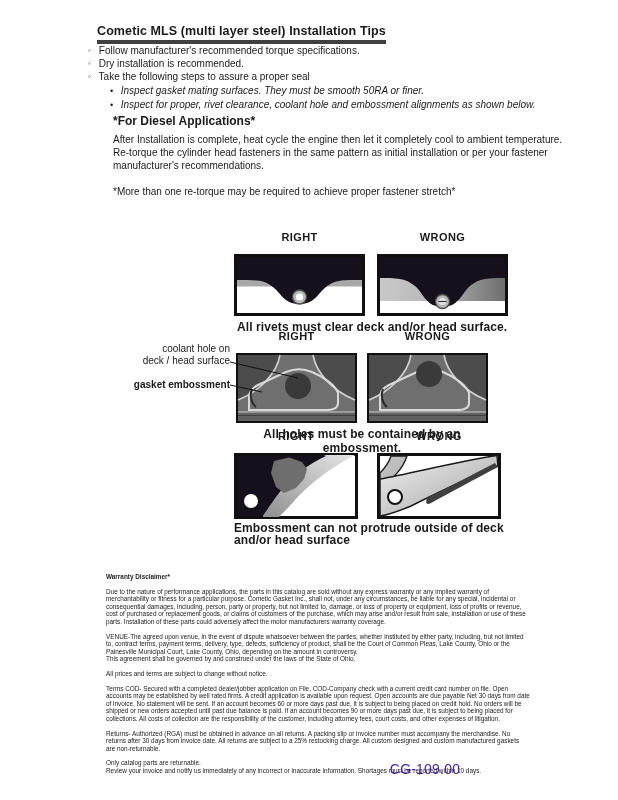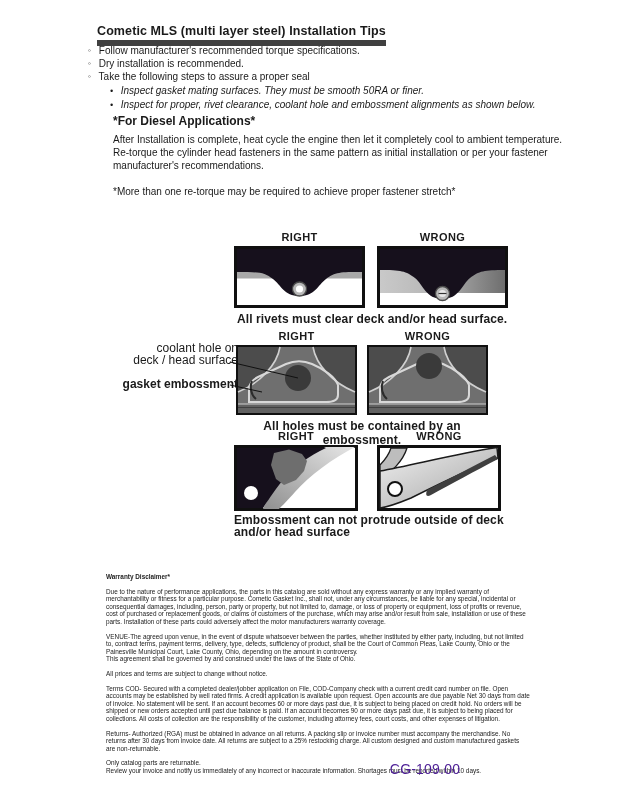--- a/index.html
+++ b/index.html
@@ -2,59 +2,59 @@
 <html><head>
 <meta charset="utf-8">
 <style>
   html,body{margin:0;padding:0;background:#fff;}
   .page{position:relative;width:618px;height:800px;background:#fff;overflow:hidden;
         font-family:"Liberation Sans", sans-serif;color:#1a1a1a;}
 
   
   .title-wrap{position:absolute;left:97px;top:21px;}
   .title{display:inline-block;font-size:12.5px;font-weight:bold;letter-spacing:.1px;
-         border-bottom:6px solid #404040;padding-bottom:2px;white-space:nowrap;}
+         border-bottom:4px solid #404040;padding-bottom:2px;white-space:nowrap;}
 
   
   .tips{position:absolute;left:88px;top:44px;font-size:10px;line-height:13.2px;}
   .tip-row{white-space:nowrap;}
   .tip-row .marker{display:inline-block;width:8px;font-size:8px;vertical-align:1px;color:#1a1a1a;}
   .sub{margin-left:22px;font-style:italic;}
   .sub .marker{font-size:9px;vertical-align:0;}
 
   
   .diesel{position:absolute;left:113px;top:115px;font-size:10px;line-height:12.9px;}
   .diesel-h{font-size:12px;font-weight:bold;margin:0 0 6px 0;}
   .diesel p{margin:0 0 13px 0;}
   .p1{width:482px;}
   .p2{width:450px;}
   .note{width:470px;}
 
   
   .diag{position:absolute;}
   .lblrow{display:flex;}
-  .lbl{text-align:center;font-size:11px;font-weight:bold;letter-spacing:.4px;padding-bottom:3px;}
+  .lbl{text-align:center;font-size:11px;font-weight:bold;letter-spacing:.4px;padding-bottom:11px;}
   .panelrow{display:flex;}
   .cap{font-size:12px;font-weight:bold;margin-top:4px;letter-spacing:.1px;}
   .row1{left:234px;top:231px;}
   .row1 .lbl,.row1 .pcell{width:131px;}
   .row1 .gap{width:12px;}
   .row1 .cap{padding-left:3px;}
   .row2{left:236px;top:330px;}
   .row2 .lbl,.row2 .pcell{width:121px;}
   .row2 .gap{width:10px;}
   .row2 .cap{text-align:center;width:252px;}
   .row3{left:234px;top:430px;}
   .row3 .lbl,.row3 .pcell{width:124px;}
   .row3 .gap{width:19px;}
   .row3 .cap{line-height:11.5px;}
   .pcell svg{display:block;}
 
   
-  .ann{position:absolute;font-size:12px;line-height:11.5px;text-align:right;width:140px;left:98px;}
+  .ann{position:absolute;font-size:10px;line-height:11.5px;text-align:right;width:140px;left:90px;}
   .ann1{top:343px;}
   .ann2{top:379px;font-weight:bold;}
   .leader{position:absolute;left:228px;top:352px;}
 
   
   .warranty{position:absolute;left:106px;top:573px;width:424px;font-size:6.4px;line-height:7.6px;color:#222;}
   .warranty .wh{font-weight:bold;margin-bottom:7px;}
   .warranty .wp{margin-bottom:7px;}
   .warranty .wp0{margin-bottom:0;}
 

